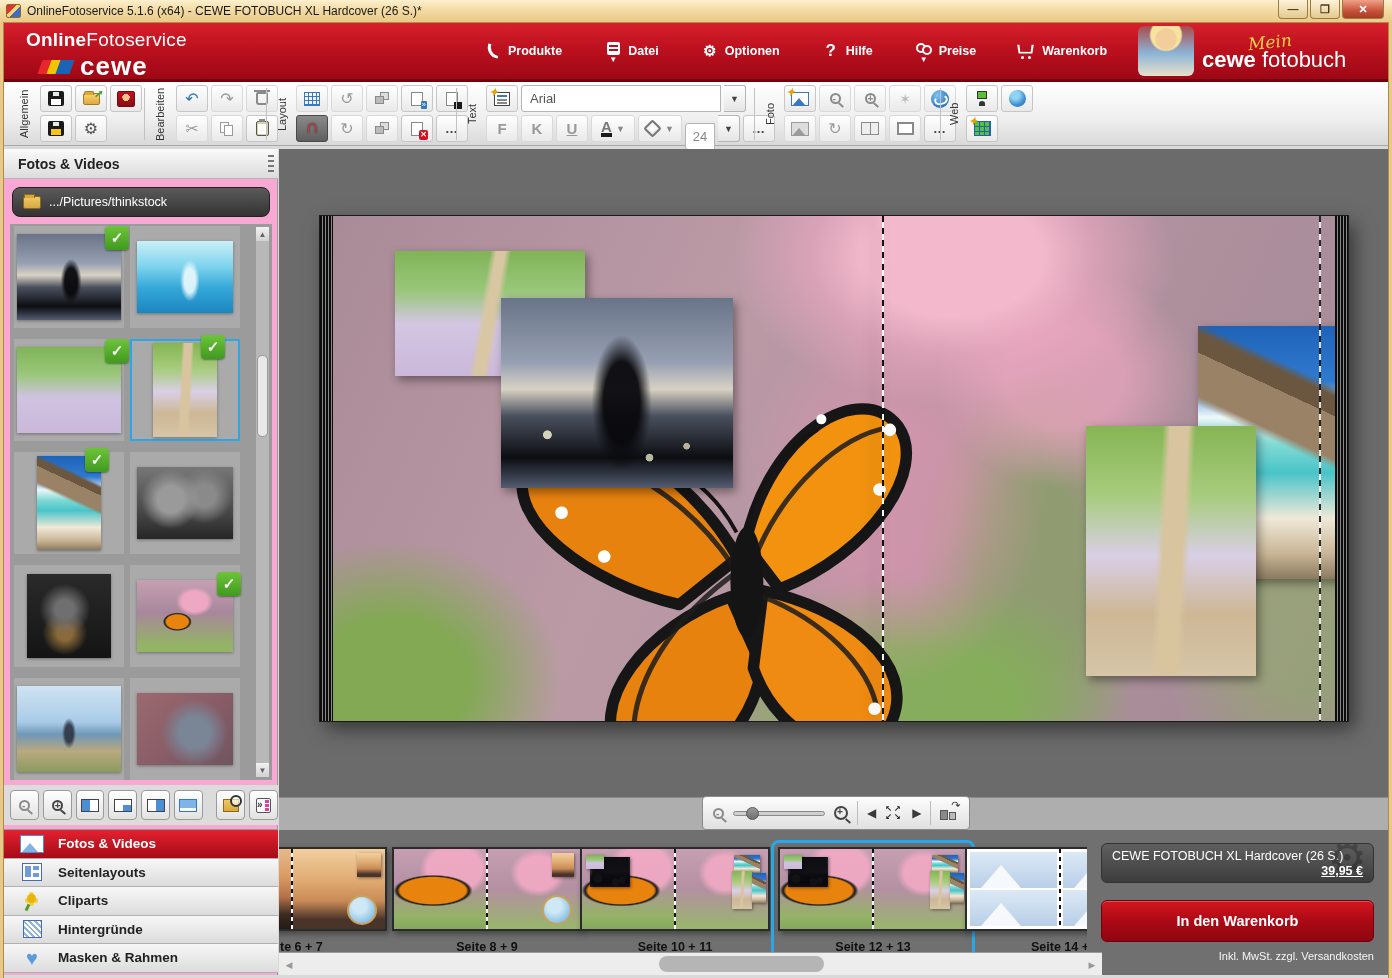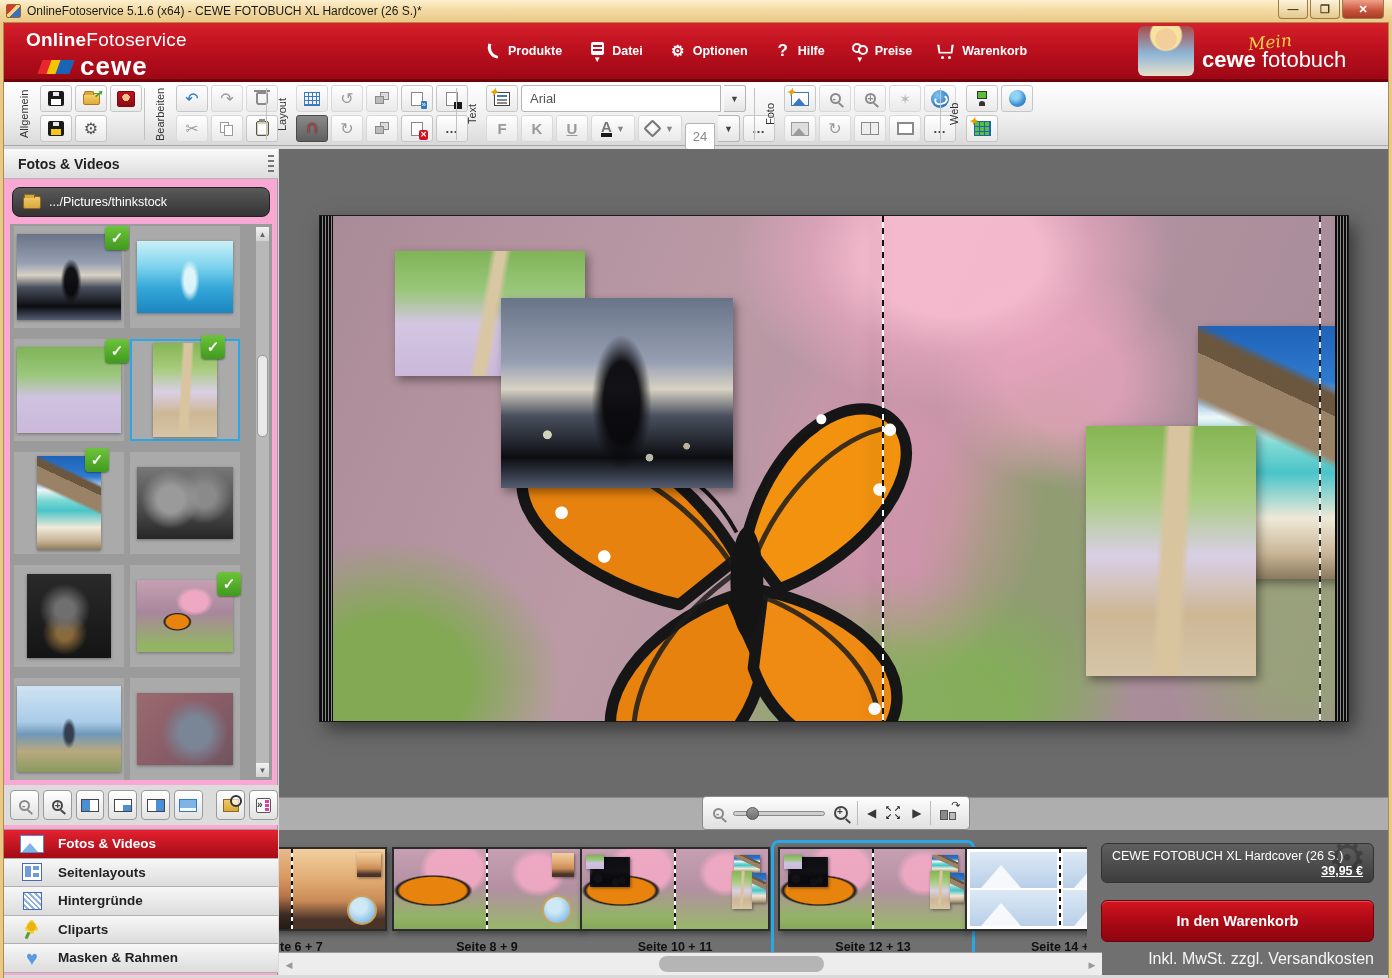--- a/index.html
+++ b/index.html
@@ -29,21 +29,21 @@
   #logo { position:absolute; left:22px; top:6px; color:#fff; }
   #logo .l1 { font-size:19px; letter-spacing:.2px; }
   #logo .l1 b { font-weight:bold; }
   #logo .l2 { display:flex; align-items:center; margin-top:0px; }
   #logomark { display:inline-block; width:34px; height:14px; margin:0 6px 0 14px; position:relative; }
   #logomark i { position:absolute; top:0; width:14px; height:14px; transform:skewX(-20deg); }
   #logomark i:nth-child(1){ left:0; background:#e8262e; }
   #logomark i:nth-child(2){ left:9px; background:#f5c400; }
   #logomark i:nth-child(3){ left:18px; background:#1b63b5; }
   #logo .cewe { font-size:26px; font-weight:bold; letter-spacing:1px; }
-  #menu { position:absolute; left:480px; top:0; height:56px; display:flex; align-items:center; gap:26px; color:#fff; }
+  #menu { position:absolute; left:480px; top:0; height:56px; display:flex; align-items:center; gap:42px; color:#fff; }
   .mitem { display:flex; align-items:center; gap:6px; cursor:pointer; }
   .mitem .mlabel { font-size:12.5px; font-weight:bold; }
   .micowrap { display:flex; flex-direction:column; align-items:center; }
   .mico { width:18px; height:16px; display:flex; align-items:center; justify-content:center; color:#fff; font-weight:bold; }
   .drop { font-size:8px; line-height:5px; color:#fff; }
   .ic-swoosh { width:14px; height:12px; border-bottom:3px solid #fff; border-left:3px solid #fff; border-radius:0 0 0 12px; transform:rotate(20deg); }
   .ic-file { width:13px; height:13px; background:#fff; border-radius:2px; position:relative; }
   .ic-file:after { content:""; position:absolute; left:2px; top:3px; width:9px; height:2px; background:#b01220; box-shadow:0 4px 0 #b01220; }
   .ic-gearw { font-size:15px; }
   .ic-q { font-size:17px; font-weight:bold; }
@@ -271,21 +271,21 @@
   
   #cartpanel { position:absolute; left:808px; top:681px; width:301px; height:145px; background:#707070; }
   #prodbox { position:absolute; left:14px; top:13px; width:273px; height:40px; border-radius:6px; border:1px solid #333;
      background:linear-gradient(180deg,#5f5f5f,#3d3d3d); color:#fff; padding:5px 10px; overflow:hidden;}
   #prodname { font-size:12.5px; }
   #prodprice { position:absolute; right:10px; bottom:4px; font-size:12.5px; font-weight:bold; text-decoration:underline; }
   #prodgear { position:absolute; right:6px; top:-12px; font-size:44px; color:rgba(0,0,0,.25); }
   #cartbtn { position:absolute; left:14px; top:70px; width:273px; height:42px; border-radius:6px; border:1px solid #6e030d;
      background:linear-gradient(180deg,#d41420,#a80914 55%,#8e0510); color:#fff; font-size:14.5px; font-weight:bold;
      display:flex; align-items:center; justify-content:center; box-shadow:inset 0 1px 0 rgba(255,255,255,.25);}
-  #cartnote { position:absolute; right:14px; top:120px; color:#f5f5f5; font-size:16px; }
+  #cartnote { position:absolute; right:14px; top:120px; color:#f5f5f5; font-size:11px; }
 
   
   #hscroll { position:absolute; left:0; top:803px; width:823px; height:23px; background:#ededed; border-top:1px solid #9a9a9a; }
   .hsarrow { position:absolute; top:4px; width:16px; height:15px; color:#9a9a9a; font-size:9px; display:flex; align-items:center; justify-content:center;}
   #hsthumb { position:absolute; left:380px; top:3px; width:165px; height:16px; background:#b5b5b5; border-radius:8px; }
 </style>
 <style>
 .g-couple.or-bland { background:
   radial-gradient(ellipse 14px 30px at 52% 55%, rgba(8,8,12,.95) 0 45%, transparent 75%),
   linear-gradient(180deg,#6a7488 0%,#97a0b2 34%,#d8d2c4 48%,#4a505e 62%,#23262e 76%,#0c0d11 84%,#2e3340 92%,#555d72 100%); }
@@ -713,29 +713,29 @@
             <span>Fotos &amp; Videos</span>
           </div>
           <div class="navitem">
             <span class="nic">
               <span class="nic-layout"></span>
             </span>
             <span>Seitenlayouts</span>
           </div>
           <div class="navitem">
             <span class="nic">
-              <span class="nic-bg"></span>
-            </span>
-            <span>Hintergründe</span>
+              <span class="nic-flower"></span>
+            </span>
+            <span>Cliparts</span>
           </div>
           <div class="navitem">
             <span class="nic">
-              <span class="nic-flower"></span>
-            </span>
-            <span>Cliparts</span>
+              <span class="nic-bg"></span>
+            </span>
+            <span>Hintergründe</span>
           </div>
           <div class="navitem">
             <span class="nic nic-heart">♥</span>
             <span>Masken &amp; Rahmen</span>
           </div>
         </div>
     </div>
 
     <div id="content">
       <div id="spread">

